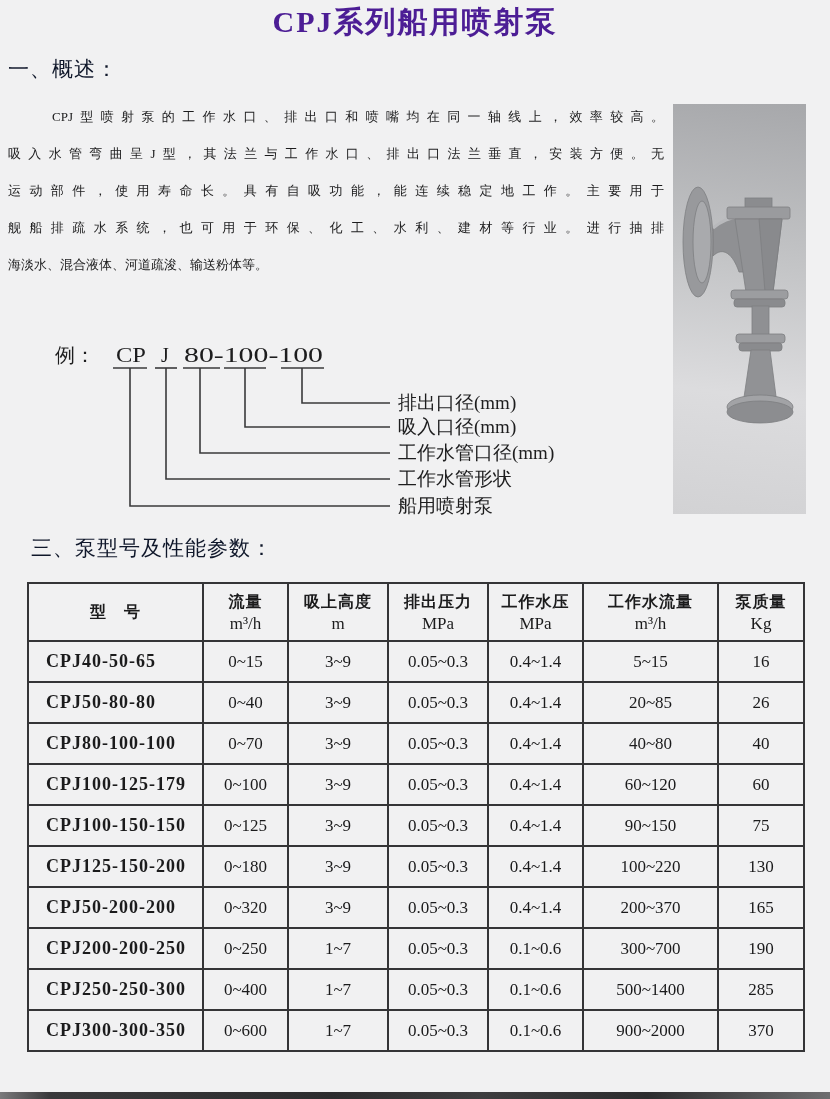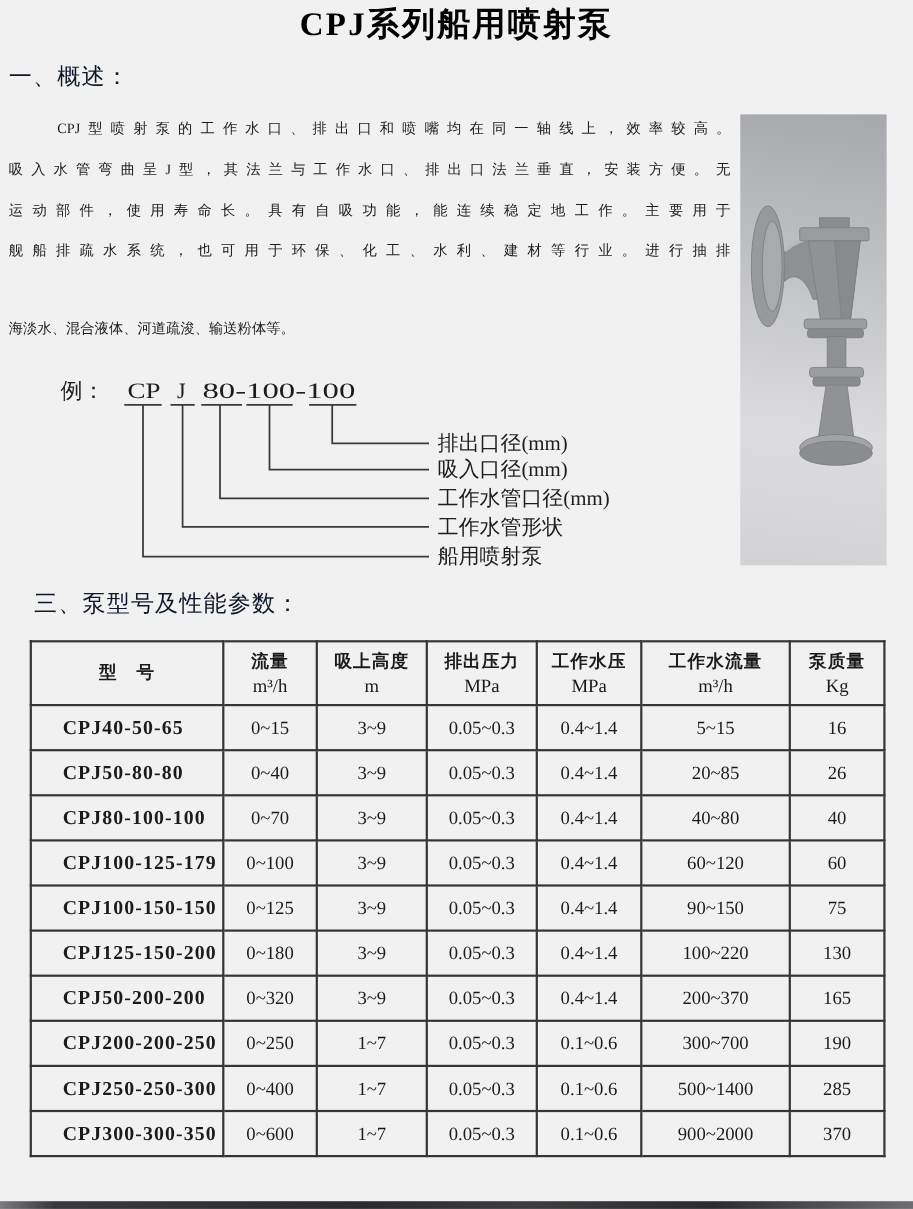--- a/index.html
+++ b/index.html
@@ -9,21 +9,21 @@
     margin:0 auto;
     background:#f1f1f2;
     overflow:hidden;
     font-family:"Liberation Serif","DejaVu Serif",serif;
     color:#1b1b1c;
   }
   
   .doc-title{
     position:absolute;left:0;top:2px;width:830px;
     text-align:center;font-size:30px;font-weight:bold;
-    letter-spacing:2px;margin:0;color:#000000;
+    letter-spacing:2px;margin:0;color:#4c1d95;
   }
   
   .sec-heading{
     position:absolute;left:8px;
     font-size:21px;font-weight:normal;color:#0f172a;
     letter-spacing:1px;
   }
   .h-overview{top:55px;}
   .h-model{top:294px;}
   .h-params{top:534px;margin-left:23px;}
@@ -31,21 +31,21 @@
   .para{
     position:absolute;left:8px;top:98px;width:656px;
     font-size:13px;color:#1c1c1d;
   }
   .pline{
     height:37px;line-height:37px;
     text-align:justify;text-align-last:justify;
     white-space:nowrap;overflow:hidden;
   }
   .pline.first{text-indent:44px;}
-  .pline.last{text-align-last:left;margin-top:34px;}
+  .pline.last{text-align-last:left;}
   
   .photo{
     position:absolute;left:673px;top:104px;width:133px;height:410px;
     background:linear-gradient(187deg,#a7a8ab 0%,#c3c4c6 38%,#dcdcde 70%,#d2d2d4 100%);
   }
   .photo svg{display:block;}
   
   .diagram{position:absolute;left:40px;top:338px;}
   .diag-code{font-family:"Liberation Serif","DejaVu Serif",serif;font-size:20px;fill:#1d1d1e;}
   .diag-label{font-family:"Liberation Serif","DejaVu Serif",serif;font-size:19px;fill:#1d1d1e;}
@@ -59,21 +59,21 @@
     border:2px solid #353537;
     text-align:center;vertical-align:middle;
     padding:0;overflow:hidden;
   }
   .param-table th{height:56px;font-weight:bold;}
   .hname{font-size:16px;line-height:24px;letter-spacing:1px;}
   .hunit{font-size:17px;line-height:20px;font-weight:normal;}
   .param-table td{height:39px;font-size:17px;}
   td.model-cell{
     font-size:18px;font-weight:bold;letter-spacing:1px;
-    text-align:left;padding-left:28px;
+    text-align:left;padding-left:17px;
   }
   
   .bottom-strip{
     position:absolute;left:0;bottom:0;width:830px;height:7px;
     background:linear-gradient(90deg,#7a7a7c 0%,#39393b 6%,#2c2c2e 40%,#3d3d3f 58%,#2c2c2e 78%,#6e6e70 100%);
   }
 </style>
 </head>
 <body>
 

